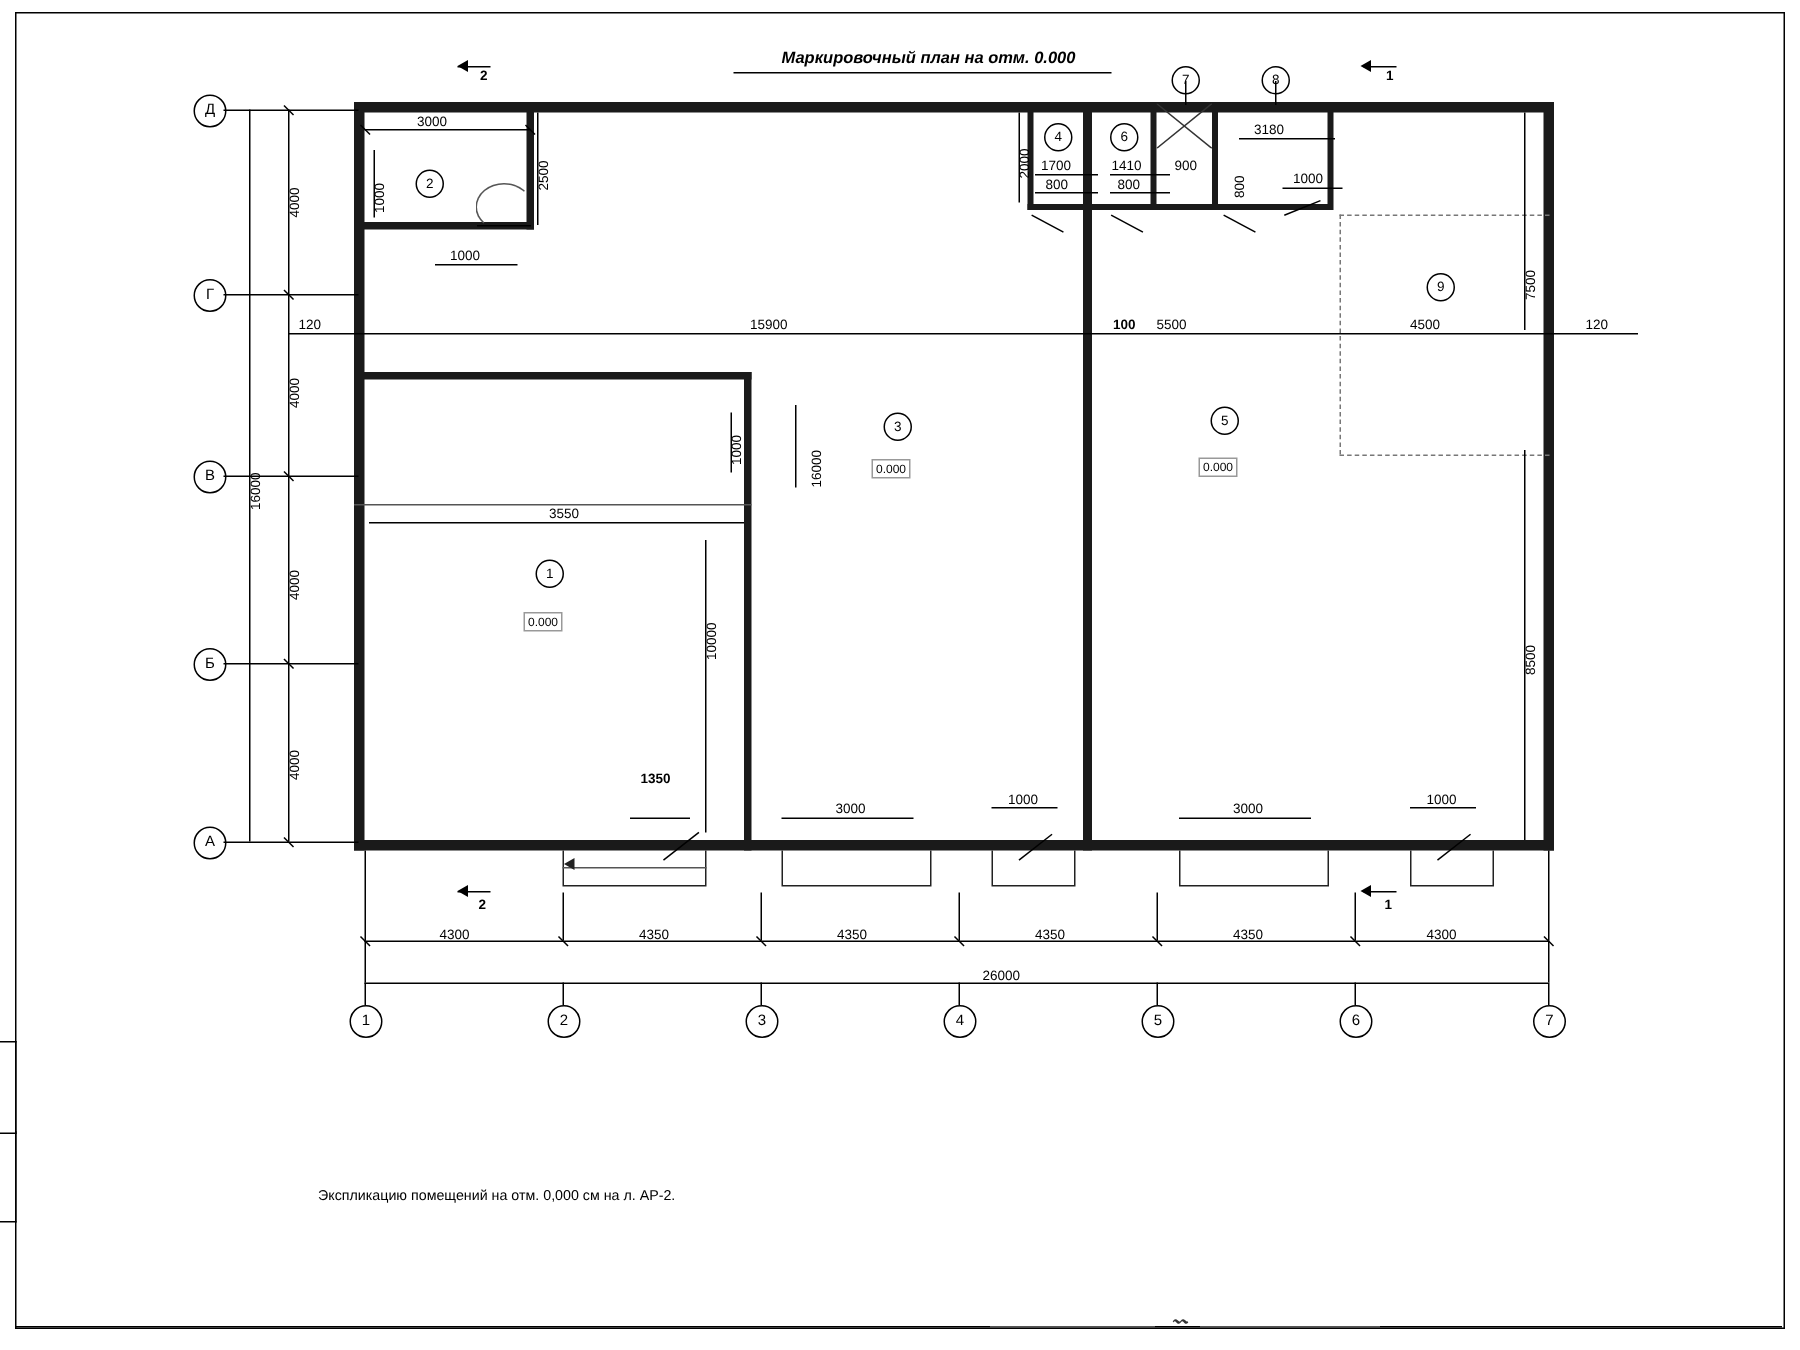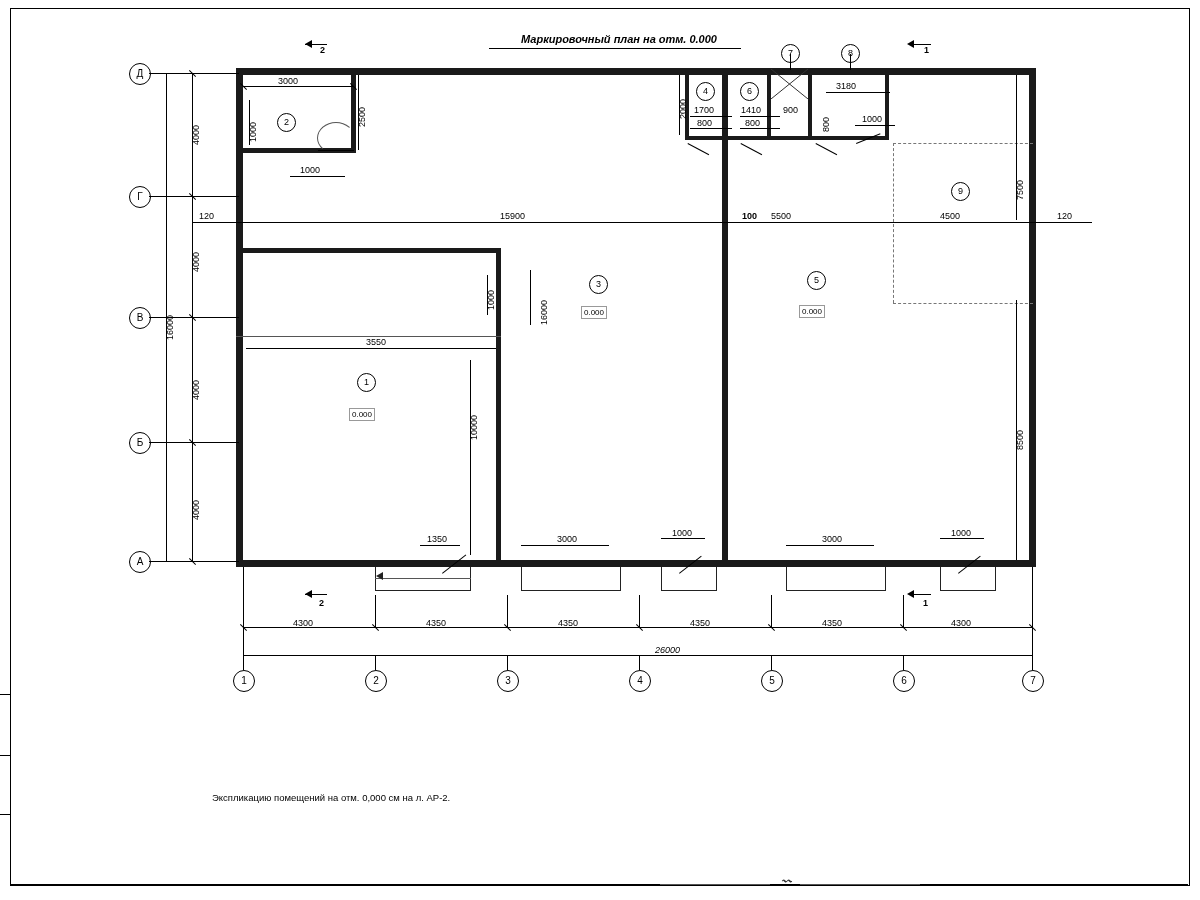--- a/index.html
+++ b/index.html
@@ -313,21 +313,21 @@
   <div class="circ small" style="left:807px; top:271px;">5</div>
   <div class="elev" style="left:799px; top:305px;">0.000</div>
 
   <div class="ln" style="left:375px; top:567px; width:1px; height:23px; background:#222;"></div>
   <div class="ln hl" style="left:375px; top:590px; width:96px; background:#222;"></div>
   <div class="ln" style="left:470px; top:567px; width:1px; height:23px; background:#222;"></div>
   <div class="ln" style="left:375px; top:578px; width:96px; height:1px; background:#555;"></div>
   <div class="arrowhead" style="left:376px; top:572px; border-top:4px solid transparent; border-bottom:4px solid transparent; border-right:7px solid #222;"></div>
 
   <div class="ln hl" style="left:420px; top:545px; width:40px;"></div>
-  <div class="txt" style="left:427px; top:534px;">1350</div>
+  <div class="txt" style="left:427px; top:514px;font-weight:bold;">1350</div>
   <div class="ln" style="left:442px; top:573px; width:30px; height:1px; transform:rotate(-38deg); transform-origin:0 0;"></div>
 
   <div class="ln" style="left:521px; top:567px; width:1px; height:23px; background:#222;"></div>
   <div class="ln hl" style="left:521px; top:590px; width:100px; background:#222;"></div>
   <div class="ln" style="left:620px; top:567px; width:1px; height:23px; background:#222;"></div>
   <div class="ln hl" style="left:521px; top:545px; width:88px;"></div>
   <div class="txt" style="left:557px; top:534px;">3000</div>
 
   <div class="ln" style="left:661px; top:567px; width:1px; height:23px; background:#222;"></div>
   <div class="ln hl" style="left:661px; top:590px; width:56px; background:#222;"></div>
@@ -369,21 +369,21 @@
   <div class="txt" style="left:293px; top:618px;">4300</div>
   <div class="txt" style="left:426px; top:618px;">4350</div>
   <div class="txt" style="left:558px; top:618px;">4350</div>
   <div class="txt" style="left:690px; top:618px;">4350</div>
   <div class="txt" style="left:822px; top:618px;">4350</div>
   <div class="txt" style="left:951px; top:618px;">4300</div>
 
   <div class="ln hl" style="left:243px; top:655px; width:789px;"></div>
   <div class="ln vl" style="left:243px; top:627px; height:28px;"></div>
   <div class="ln vl" style="left:1032px; top:627px; height:28px;"></div>
-  <div class="txt" style="left:655px; top:645px;font-style:italic;">26000</div>
+  <div class="txt" style="left:655px; top:645px;">26000</div>
 
   <div class="circ" style="left:233px; top:670px;">1</div>
   <div class="circ" style="left:365px; top:670px;">2</div>
   <div class="circ" style="left:497px; top:670px;">3</div>
   <div class="circ" style="left:629px; top:670px;">4</div>
   <div class="circ" style="left:761px; top:670px;">5</div>
   <div class="circ" style="left:893px; top:670px;">6</div>
   <div class="circ" style="left:1022px; top:670px;">7</div>
 
   <div class="ln vl" style="left:243px; top:655px; height:15px;"></div>

